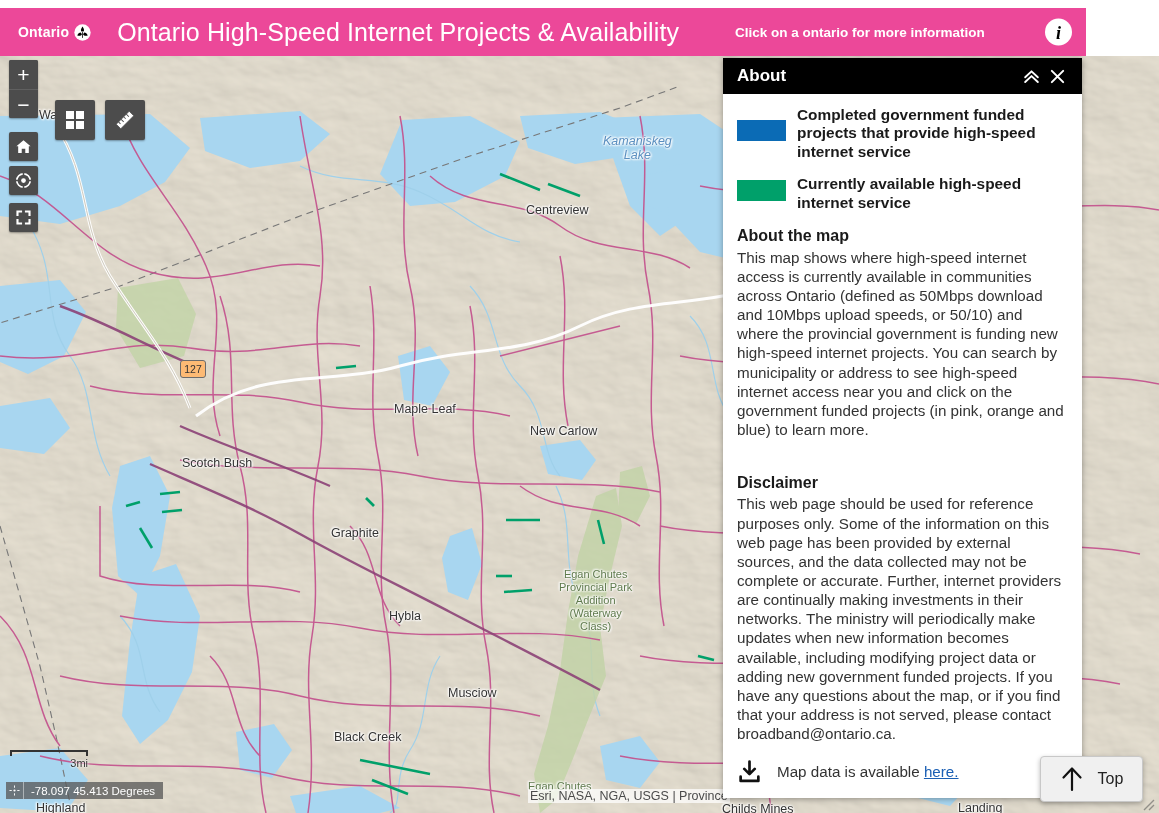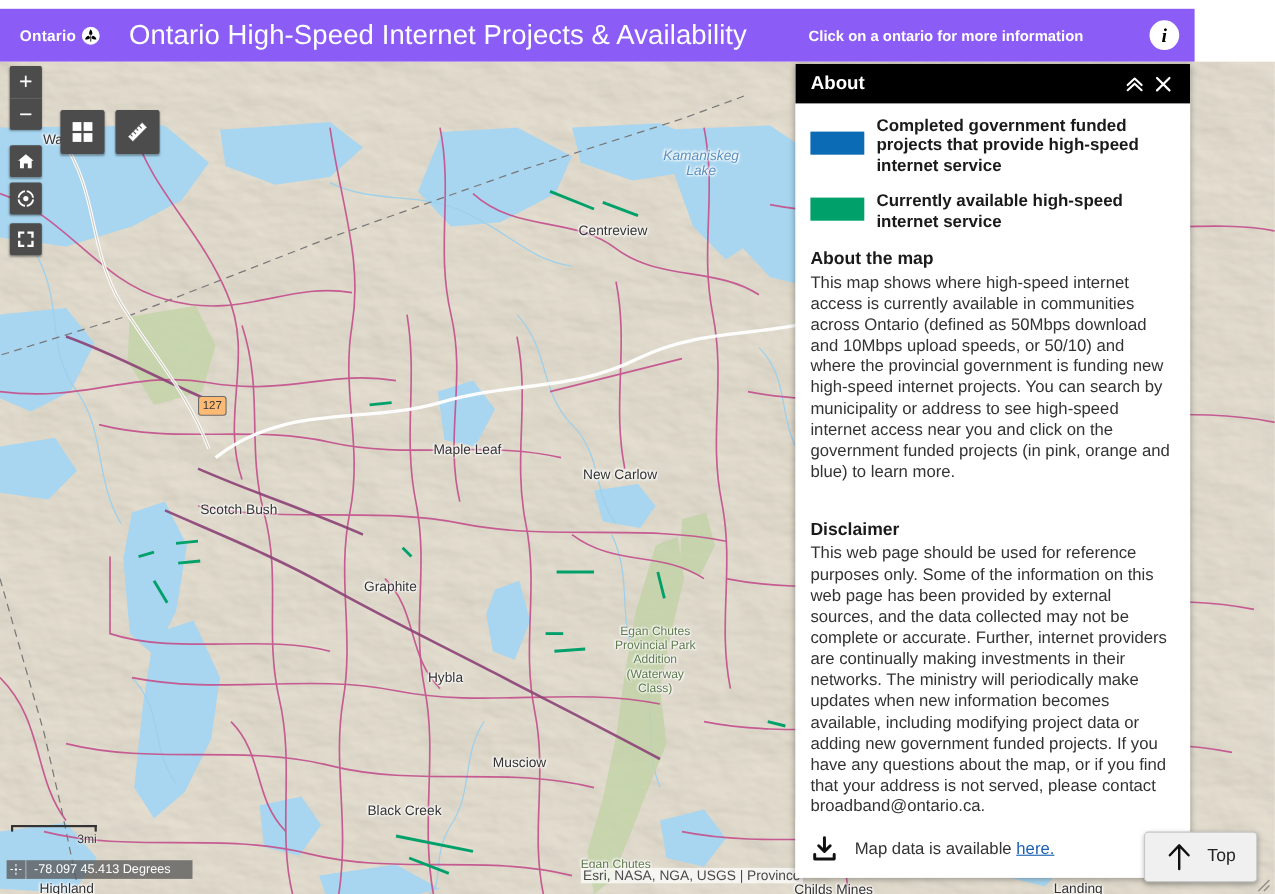--- a/index.html
+++ b/index.html
@@ -8,21 +8,21 @@
     overflow: hidden;
     font-family: "Liberation Sans", sans-serif;
     background: #ffffff;
   }
   #app { position: relative; width: 1159px; height: 813px; overflow: hidden; }
 
   
   .header {
     position: absolute; left: 0; top: 8px;
     width: 1086px; height: 48px;
-    background: #8b5cf6;
+    background: #ec4899;
     display: flex; align-items: center;
     z-index: 40;
   }
   .brand {
     display: flex; align-items: center; gap: 5px;
     margin-left: 18px;
   }
   .brand-word {
     color: #ffffff; font-size: 14px; font-weight: 700;
     letter-spacing: .2px;
@@ -145,21 +145,21 @@
     position: absolute; left: 6px; bottom: 14px;
     height: 17px; display: flex; align-items: center;
     background: rgba(90,90,90,.78); color: #ffffff;
     font-size: 11.5px; z-index: 22;
   }
   .coord-icon {
     width: 18px; height: 17px;
     display: flex; align-items: center; justify-content: center;
     border-right: 1px solid rgba(255,255,255,.45);
   }
-  .coord-text { padding: 0 20px 0 7px; white-space: nowrap; }
+  .coord-text { padding: 0 8px 0 7px; white-space: nowrap; }
 
   .attribution {
     position: absolute; left: 528px; bottom: 10px;
     font-size: 12.5px; color: #4b4b4b;
     background: rgba(255,255,255,.72);
     padding: 0 2px; white-space: nowrap;
     z-index: 18;
   }
 
   
@@ -416,21 +416,21 @@
         <div class="mlabel park" style="left: 559px; top: 512px;">Egan Chutes
 Provincial Park
 Addition
 (Waterway
 Class)</div>
         <div class="mlabel park" style="left: 528px; top: 724px;">Egan Chutes</div>
         <div class="mlabel city" style="left: 334px; top: 674px;">Black Creek</div>
         <div class="mlabel city" style="left: 36px; top: 745px;">Highland</div>
         <div class="mlabel city" style="left: 722px; top: 746px;">Childs Mines</div>
         <div class="mlabel city" style="left: 958px; top: 745px;">Landing</div>
-        <div class="mlabel city" style="left: 39px; top: 64px;">Wa</div>
+        <div class="mlabel city" style="left: 39px; top: 52px;">Wa</div>
       </div>
     <div class="shield" id="hwy-shield" style="left: 180px; top: 304px;">
       <span>127</span>
     </div>
 
     <div class="zoom-stack">
       <div class="zoom-btn">+</div>
       <div class="zoom-btn">−</div>
     </div>
 

